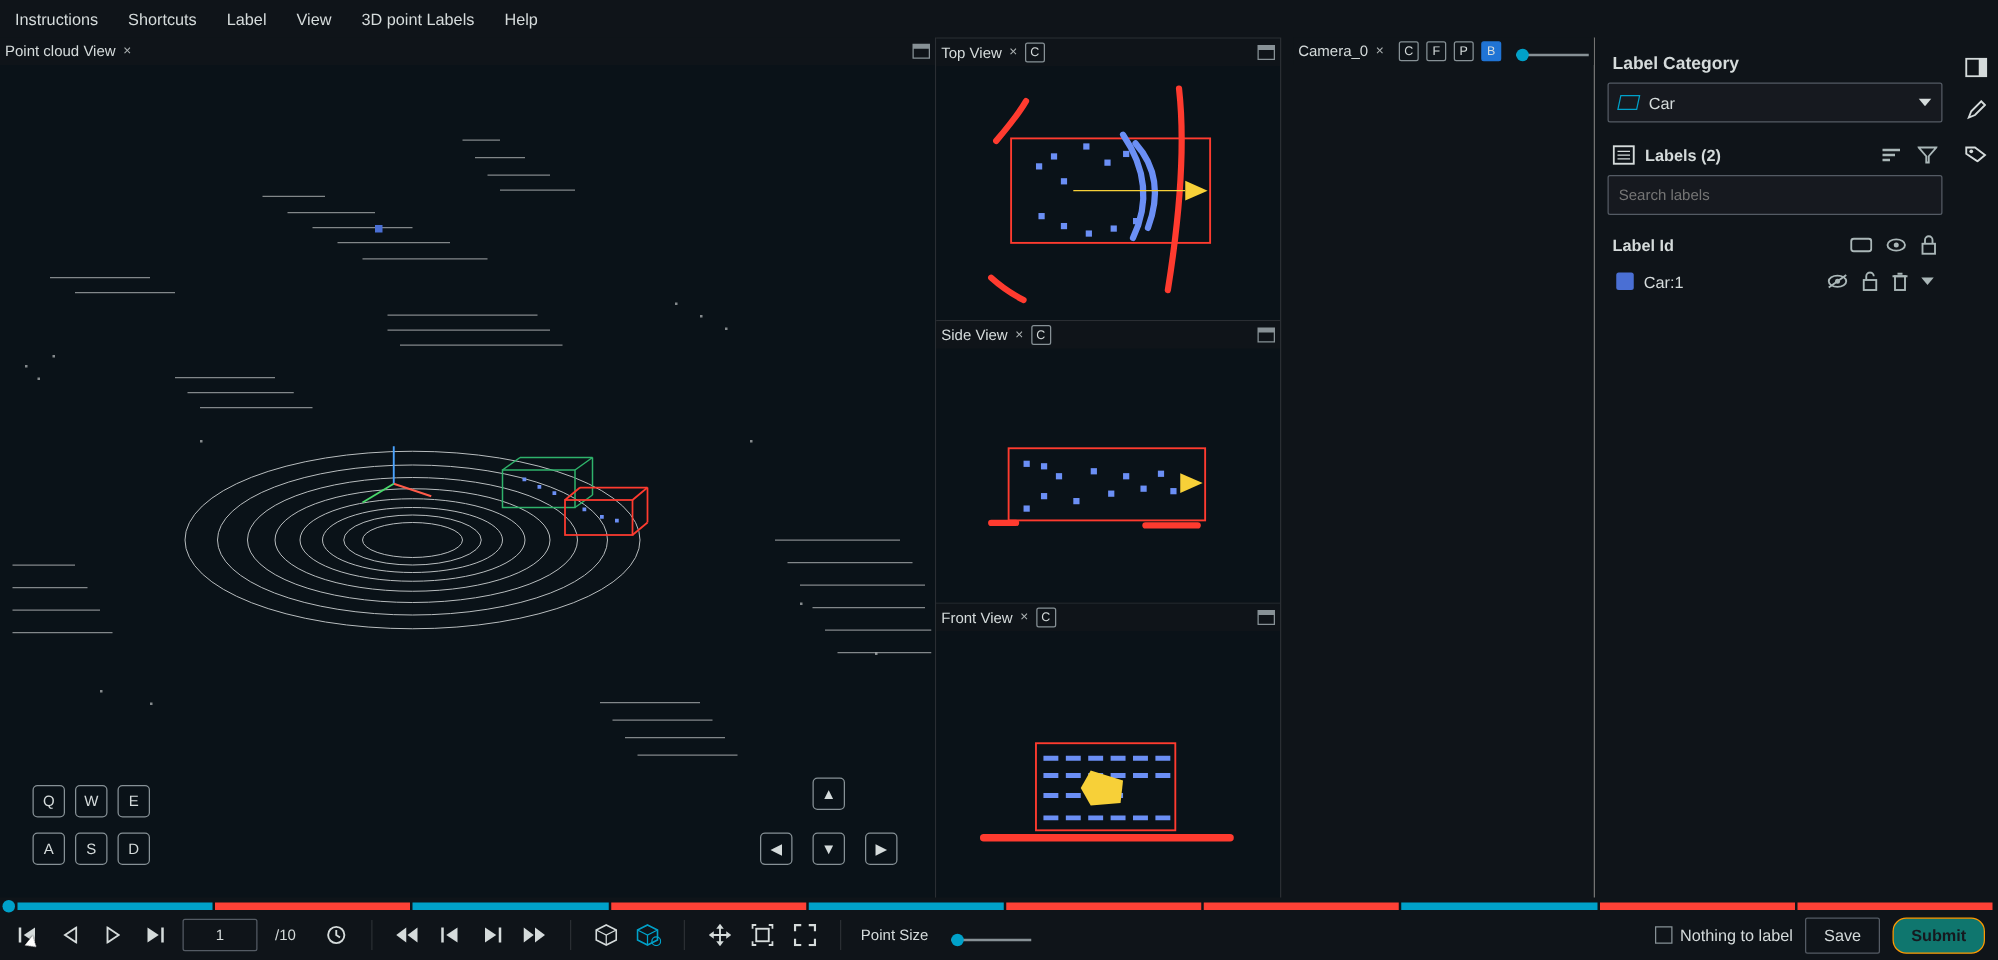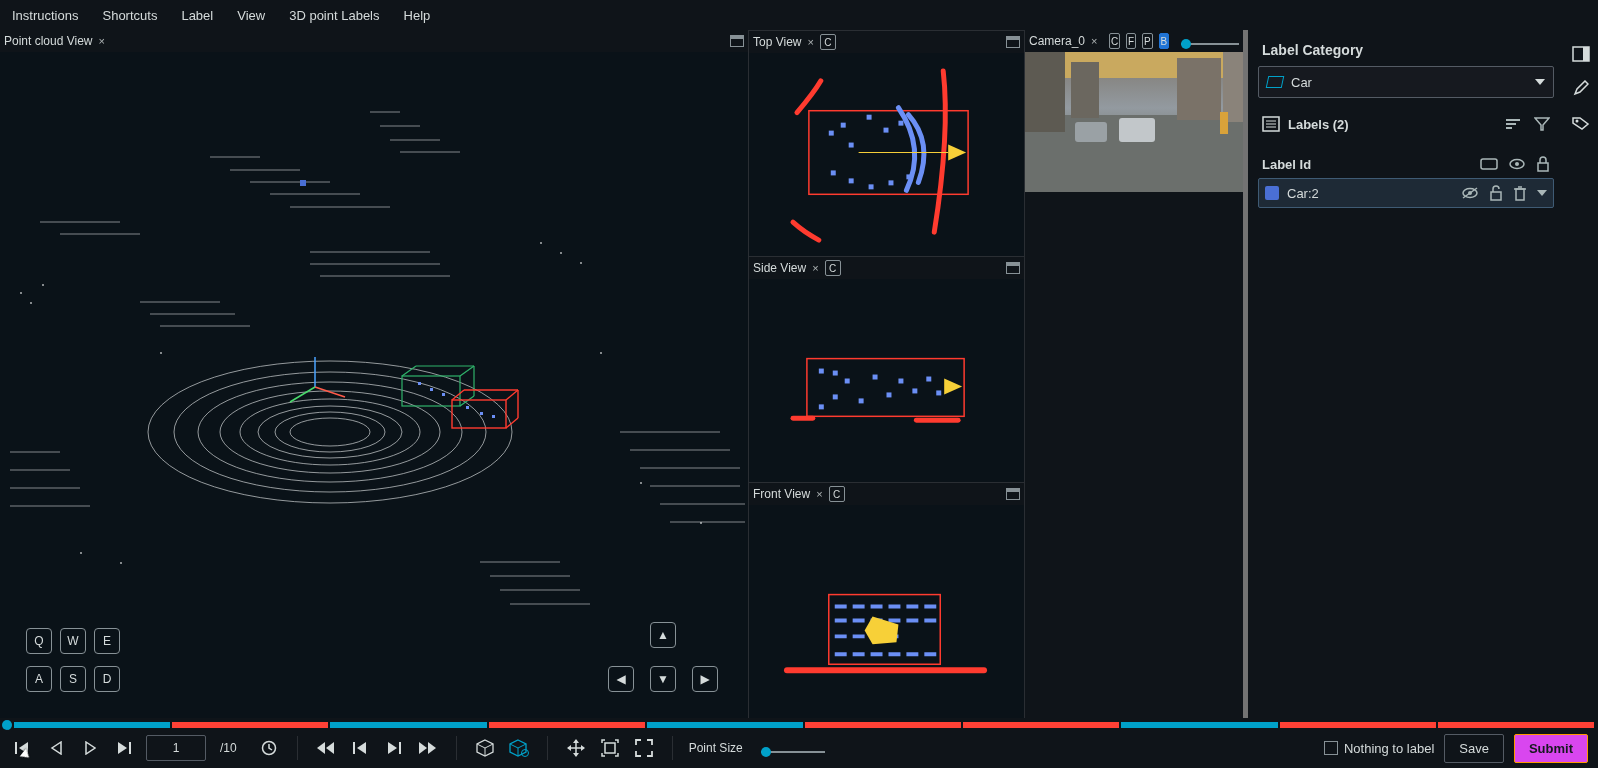--- a/index.html
+++ b/index.html
@@ -22,21 +22,21 @@
     align-items: center;
   }
   .menubar span { cursor: pointer; }
   
   .main {
     display: flex;
     height: 688px;
   }
   .left-col { width: 748px; display:flex; flex-direction:column; }
   .mid-col { width: 276px; display:flex; flex-direction:column; border-left:1px solid #2a2e33;}
-  .cam-col { width: 224px; display:flex; flex-direction:column; border-left:1px solid #2a2e33; border-right:5px solid #737373;}
+  .cam-col { width: 252px; display:flex; flex-direction:column; border-left:1px solid #2a2e33; border-right:1px solid #737373;align-items:flex-end;}
   .right-col { flex:1; display:flex; flex-direction:column; padding: 0 10px 0 10px; }
   .far-tools {
     width: 34px;
     display:flex;
     flex-direction:column;
     align-items:center;
     gap:14px;
     padding-top:14px;
   }
   
@@ -191,21 +191,21 @@
   }
   .btn {
     border:1px solid #545b64;
     background:transparent;
     color:#d5dbdb;
     padding:6px 14px;
     border-radius:2px;
     font-size:13px;
     cursor:pointer;
   }
-  .btn.primary { background:#d946ef; border-color:#ff9900; color:#16191f; font-weight:600;}
+  .btn.primary { background:#0f766e; border-color:#ff9900; color:#16191f; font-weight:600;border-radius:11px;}
   .slider-track {
     height:2px; background:#879196; position:relative; display:inline-block;
   }
   .slider-thumb {
     width:10px;height:10px;border-radius:50%;background:#00a1c9;
     position:absolute; top:-4px;
   }
   .ps-label { font-size:12px; margin-right:8px;}
   
   .far-item {
@@ -514,62 +514,63 @@
         <svg width="18" height="14">
             <line x1="2" y1="3" x2="16" y2="3" stroke="#aab7b8" stroke-width="2"></line>
             <line x1="2" y1="7" x2="12" y2="7" stroke="#aab7b8" stroke-width="2"></line>
             <line x1="2" y1="11" x2="8" y2="11" stroke="#aab7b8" stroke-width="2"></line>
           </svg>
         <svg width="16" height="16">
             <polygon points="1,2 15,2 9,9 9,14 7,14 7,9" fill="none" stroke="#aab7b8" stroke-width="1.5"></polygon>
           </svg>
       </div>
     </div>
+    <input class="search-input" placeholder="Search labels" style="">
 
     <div class="label-table-head">
       <span style="font-weight:600;text-align:right;">Label Id</span>
       <span class="row-tools">
         <svg width="18" height="14">
             <rect x="1" y="2" width="16" height="10" rx="2" fill="none" stroke="#aab7b8" stroke-width="1.5"></rect>
           </svg>
         <svg width="18" height="14">
             <ellipse cx="9" cy="7" rx="7" ry="4.5" fill="none" stroke="#aab7b8" stroke-width="1.5"></ellipse>
             <circle cx="9" cy="7" r="2" fill="#aab7b8"></circle>
           </svg>
         <svg width="14" height="16">
             <rect x="2" y="7" width="10" height="8" fill="none" stroke="#aab7b8" stroke-width="1.5"></rect>
             <path d="M4 7 V4 a3 3 0 0 1 6 0 V7" fill="none" stroke="#aab7b8" stroke-width="1.5"></path>
           </svg>
       </span>
     </div>
 
-
-    <div class="row selected">
+    <div class="row">
       <span class="row-left">
         <span class="sw"></span>
-        <span>Car:2</span>
+        <span>Car:1</span>
       </span>
       <span class="row-tools">
         <svg width="18" height="14">
             <ellipse cx="9" cy="7" rx="7" ry="4.5" fill="none" stroke="#aab7b8" stroke-width="1.5"></ellipse>
             <circle cx="9" cy="7" r="2" fill="#aab7b8"></circle>
             <line x1="2" y1="12" x2="16" y2="2" stroke="#aab7b8" stroke-width="1.5"></line>
           </svg>
         <svg width="14" height="16">
             <rect x="2" y="7" width="10" height="8" fill="none" stroke="#aab7b8" stroke-width="1.5"></rect>
             <path d="M4 7 V4 a3 3 0 0 1 6 0" fill="none" stroke="#aab7b8" stroke-width="1.5"></path>
           </svg>
         <svg width="14" height="16">
             <rect x="3" y="4" width="8" height="11" fill="none" stroke="#aab7b8" stroke-width="1.5"></rect>
             <line x1="1" y1="4" x2="13" y2="4" stroke="#aab7b8" stroke-width="1.5"></line>
             <line x1="5" y1="2" x2="9" y2="2" stroke="#aab7b8" stroke-width="1.5"></line>
           </svg>
         <span class="chev" style="border-top-color:#aab7b8;"></span>
       </span>
     </div>
+
   </div>
 
   <div class="far-tools">
     <span class="far-item">
       <svg width="18" height="16">
           <rect x="1" y="1" width="16" height="14" fill="none" stroke="#d5dbdb" stroke-width="1.5"></rect>
           <rect x="11" y="1" width="6" height="14" fill="#d5dbdb"></rect>
         </svg>
     </span>
     <span class="far-item">

